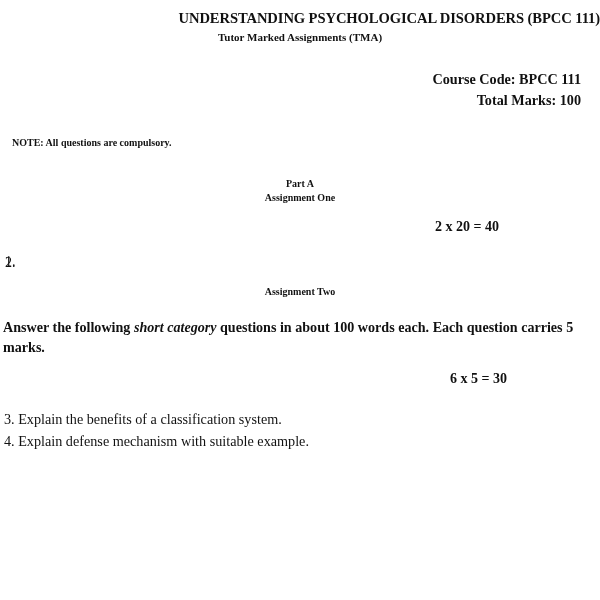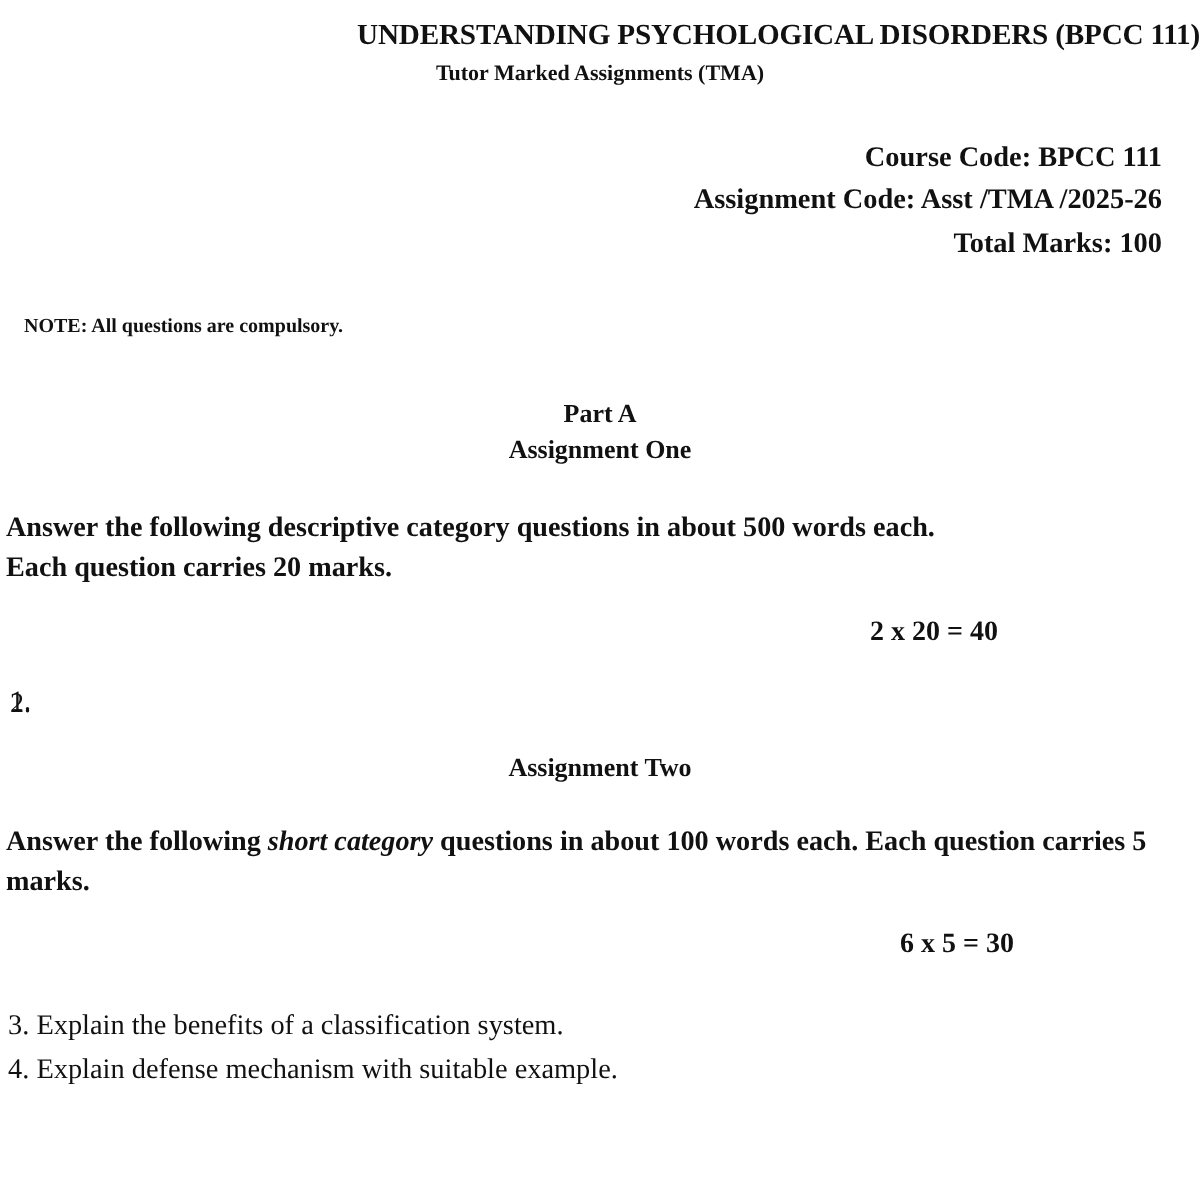--- a/index.html
+++ b/index.html
@@ -62,21 +62,21 @@
     padding-left: 12px;
     font-weight: bold;
     font-size: 10px;
     line-height: 1.3;
   }
 
   
   .section-head {
     text-align: center;
     font-weight: bold;
-    font-size: 13px;
+    font-size: 10px;
     margin: 0;
     line-height: 1.32;
   }
   .part-a { padding-top: 28px; }
   .assign-one { padding-top: 1px; }
   .assign-two { padding-top: 31px; }
 
   
   .instructions {
     margin: 0;
@@ -143,33 +143,28 @@
 </head>
 <body>
 
 <div class="page">
 
   <h1 class="doc-title">UNDERSTANDING PSYCHOLOGICAL DISORDERS (BPCC 111)</h1>
   <h2 class="doc-subtitle">Tutor Marked Assignments (TMA)</h2>
 
   <div class="meta-block">
     <span class="meta-line">Course Code: BPCC 111</span>
-    <span class="meta-line">Assignment Code: Asst /TMA /2025-26</span>
     <span class="meta-line">Total Marks: 100</span>
   </div>
 
   <p class="note-line">NOTE: All questions are compulsory.</p>
 
   <div class="section-head part-a">Part A</div>
   <div class="section-head assign-one">Assignment One</div>
 
-  <p class="instructions instr-one">
-    <span>Answer the following descriptive category questions in about 500 words each.</span><br>
-    <span>Each question carries 20 marks.</span>
-  </p>
 
   <p class="marks-line marks-a">2 x 20 = 40</p>
 
   <ol class="qlist-a">
     <li>
       <span class="qnum">1.</span>
     </li>
     <li>
       <span class="qnum">2.</span>
     </li>

